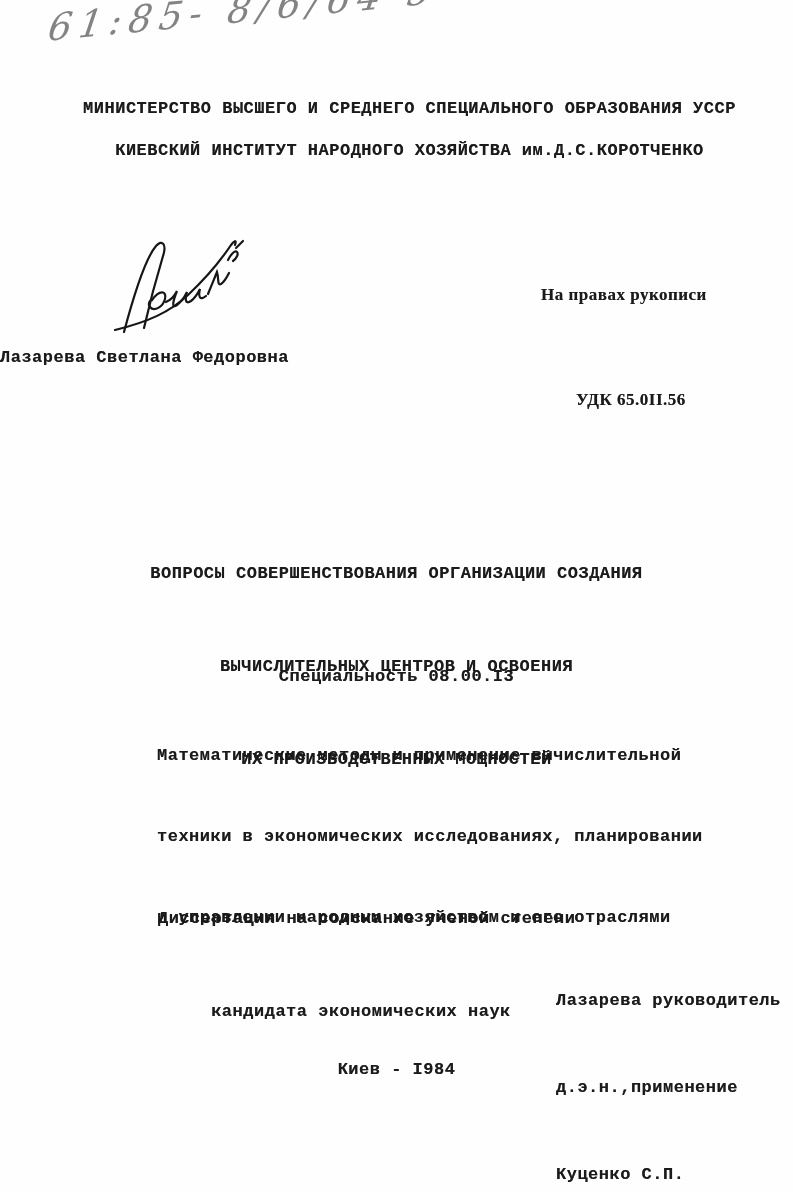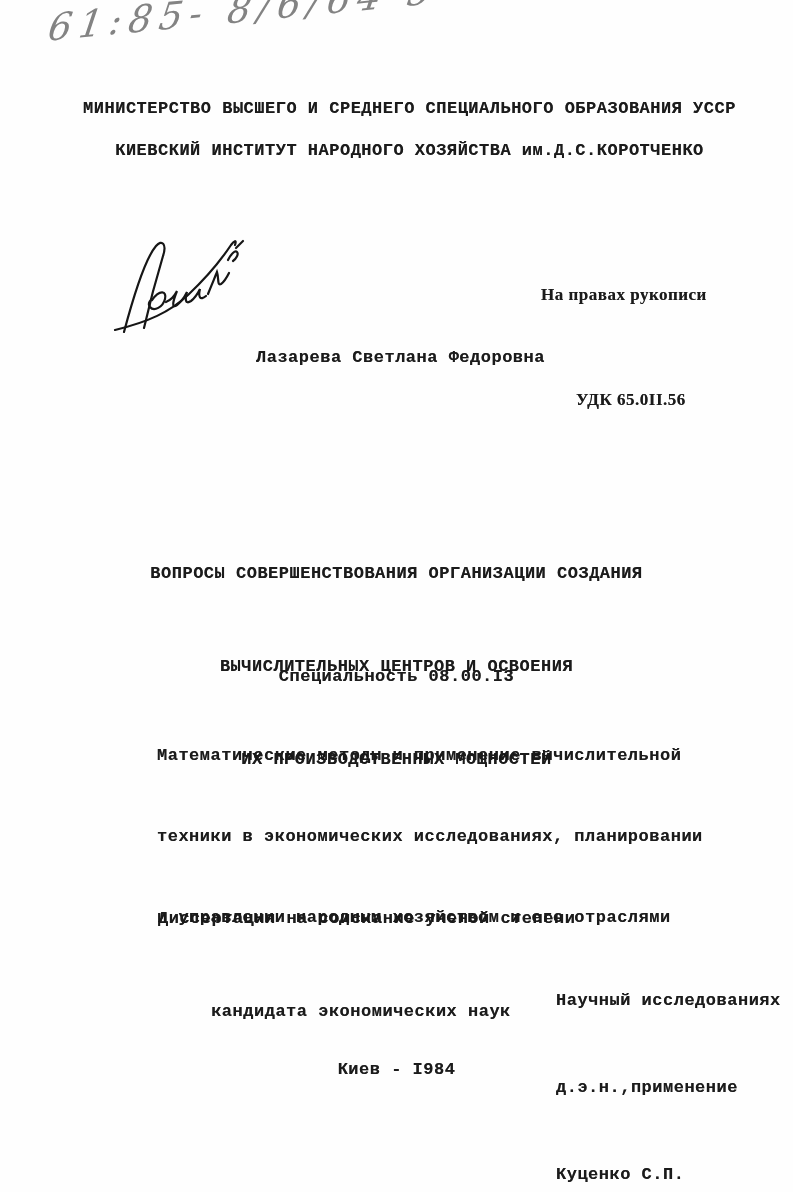--- a/index.html
+++ b/index.html
@@ -88,21 +88,21 @@
       <path d="M44 68 c 8 -11 15 -9 13 -1 c -2 8 -11 13 -15 8 c -3 -4 1 -8 3 -8"></path>
       <path d="M58 70 c 5 -2 9 -7 11 -11 c -4 10 -6 18 0 14 c 4 -3 8 -9 10 -13 c -2 7 -2 13 4 9 c 4 -3 7 -8 9 -12 c -2 8 0 12 6 7"></path>
       <path d="M100 62 c 4 -10 7 -17 9 -22 c 2 6 0 14 4 12 c 3 -2 6 -7 8 -11"></path>
       <path d="M120 28 c 3 -6 7 -10 9 -8 c 2 2 -1 7 -4 9"></path>
       <path d="M128 16 l 7 -7"></path>
     </svg>
   </div>
 
   <div class="typed" style="left:541px; top:285px;font-family:Liberation Serif, serif;">На правах рукописи</div>
 
-  <div class="typed" style="left:8px; right:0; top:348px; text-align:center;">Лазарева Светлана Федоровна</div>
+  <div class="typed" style="left:0; right:0; top:348px; text-align:left;">Лазарева Светлана Федоровна</div>
 
   <div class="typed" style="left:576px; top:390px;font-family:Liberation Serif, serif;">УДК 65.0II.56</div>
 
   <div class="typed title-block" style="left:0; right:0; text-align:center;">
     <div>ВОПРОСЫ СОВЕРШЕНСТВОВАНИЯ ОРГАНИЗАЦИИ СОЗДАНИЯ</div>
     <div>ВЫЧИСЛИТЕЛЬНЫХ ЦЕНТРОВ И ОСВОЕНИЯ</div>
     <div>ИХ ПРОИЗВОДСТВЕННЫХ МОЩНОСТЕЙ</div>
   </div>
 
   <div class="typed" style="left:0; right:0; top:651px; text-align:center;margin-top:16px;">Специальность 08.00.I3</div>
@@ -112,20 +112,20 @@
     <div>техники в экономических исследованиях, планировании</div>
     <div>и управлении народным хозяйством и его отраслями</div>
   </div>
 
   <div class="typed degree-block">
     <div>Диссертация на соискание ученой степени</div>
     <div>кандидата экономических наук</div>
   </div>
 
   <div class="typed supervisor-block">
-    <div>Научный исследованиях</div>
+    <div>Лазарева руководитель</div>
     <div>д.э.н.,применение</div>
     <div>Куценко С.П.</div>
   </div>
 
   <div class="typed" style="left:0; right:0; top:1060px; text-align:center;">Киев - I984</div>
 
 </div>
 
 </body></html>

